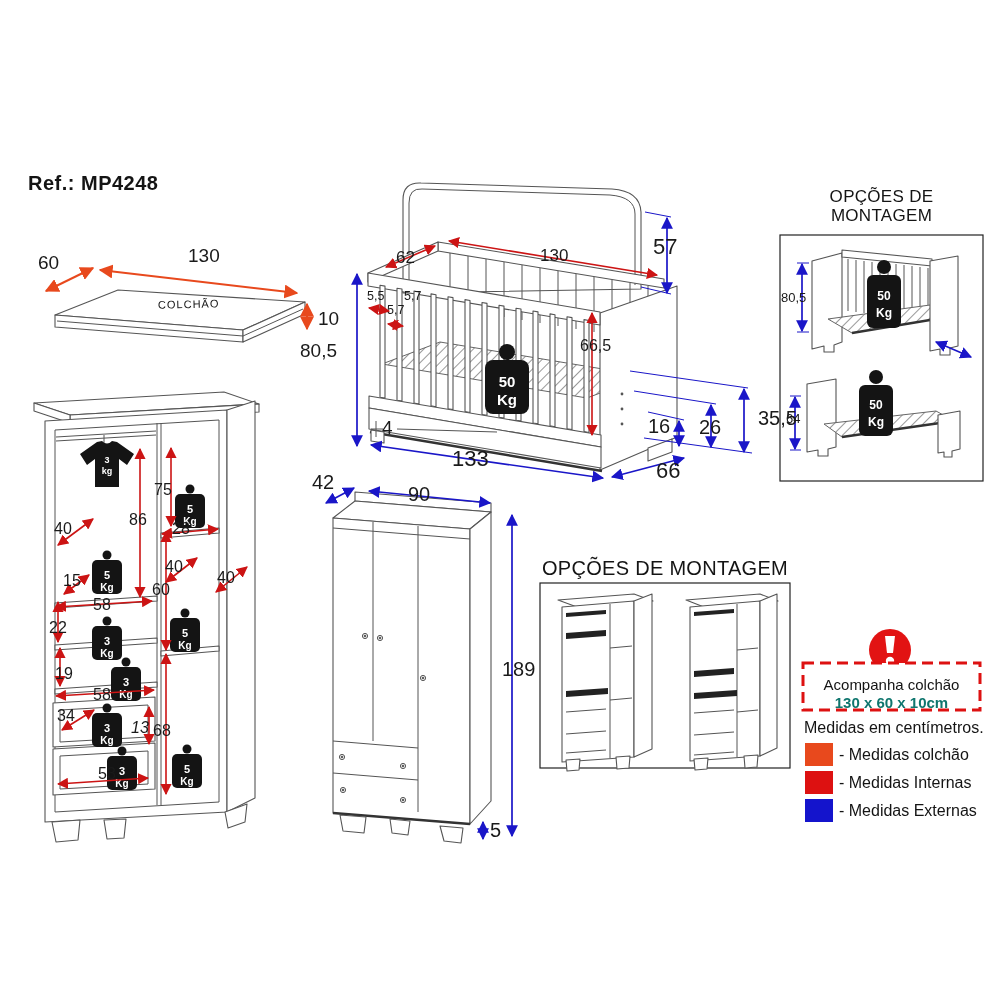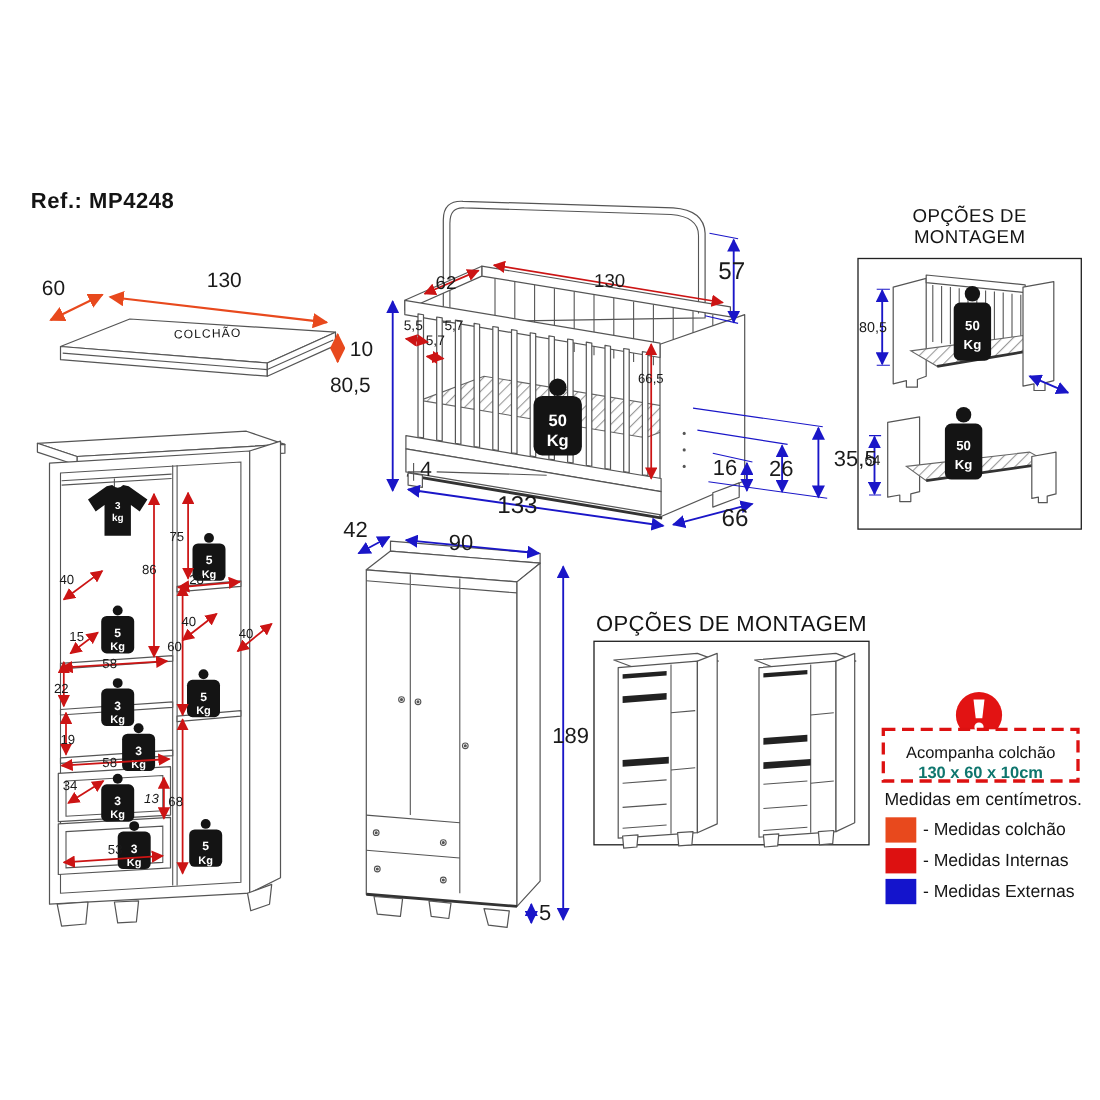--- a/index.html
+++ b/index.html
@@ -4,21 +4,21 @@
 <style>
   html,body{margin:0;padding:0;background:#fff;}
   .canvas{position:relative;width:1000px;height:1000px;background:#fff;overflow:hidden;
           font-family:"Liberation Sans",sans-serif;color:#141414;}
   .art{position:absolute;left:0;top:0;}
   .dim{position:absolute;line-height:1;white-space:nowrap;color:#1a1a1a;}
   .d22{font-size:22px;}
   .d20{font-size:20px;}
   .d19{font-size:19px;}
   .d17{font-size:17px;}
-  .d15{font-size:12px;}
+  .d15{font-size:16px;}
   .d13{font-size:13px;}
   .d12{font-size:12.5px;}
   .ttl{position:absolute;font-size:20px;font-weight:bold;letter-spacing:.5px;}
   .panel-title{position:absolute;font-size:17px;text-align:center;letter-spacing:.3px;}
   .mat-label{position:absolute;font-size:11px;letter-spacing:1px;transform:rotate(-1.5deg);}
   .notice-l1{position:absolute;left:803px;top:676px;width:177px;text-align:center;font-size:15px;}
   .notice-l2{position:absolute;left:803px;top:694px;width:177px;text-align:center;font-size:15px;
              font-weight:bold;color:#0f766e;}
   .units-note{position:absolute;left:804px;top:719px;font-size:16px;}
   .leg-label{position:absolute;font-size:16px;}

